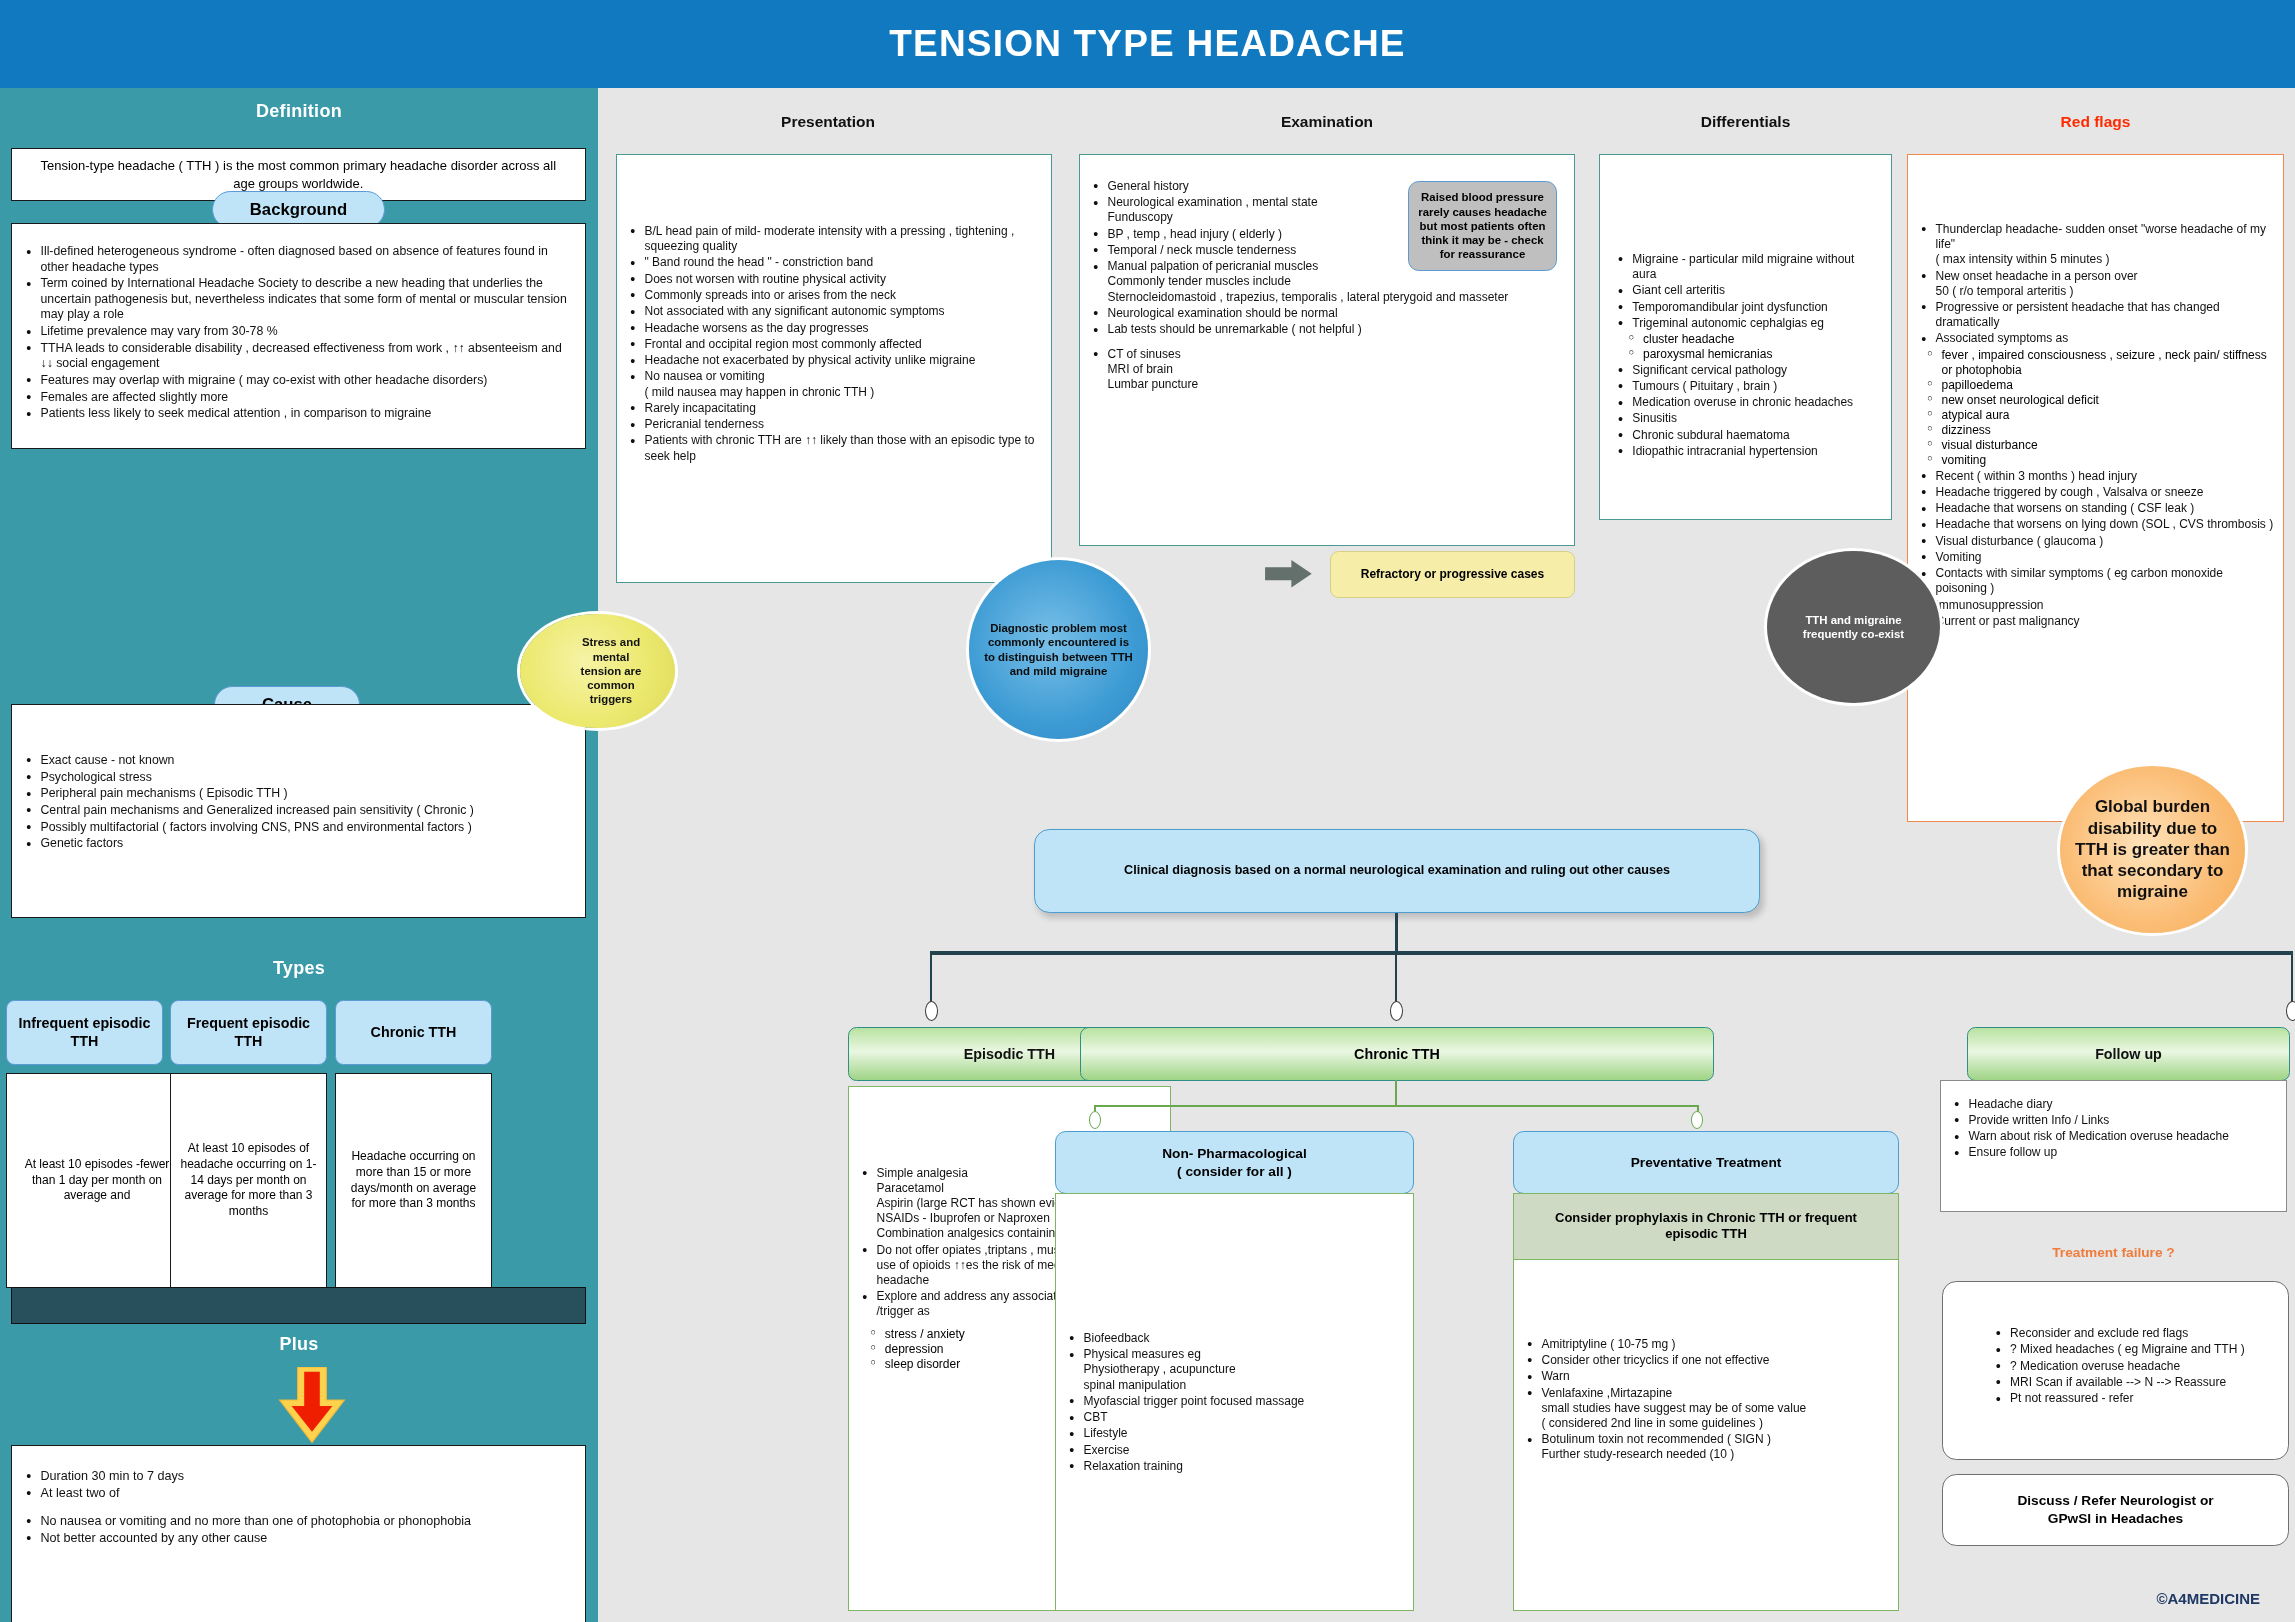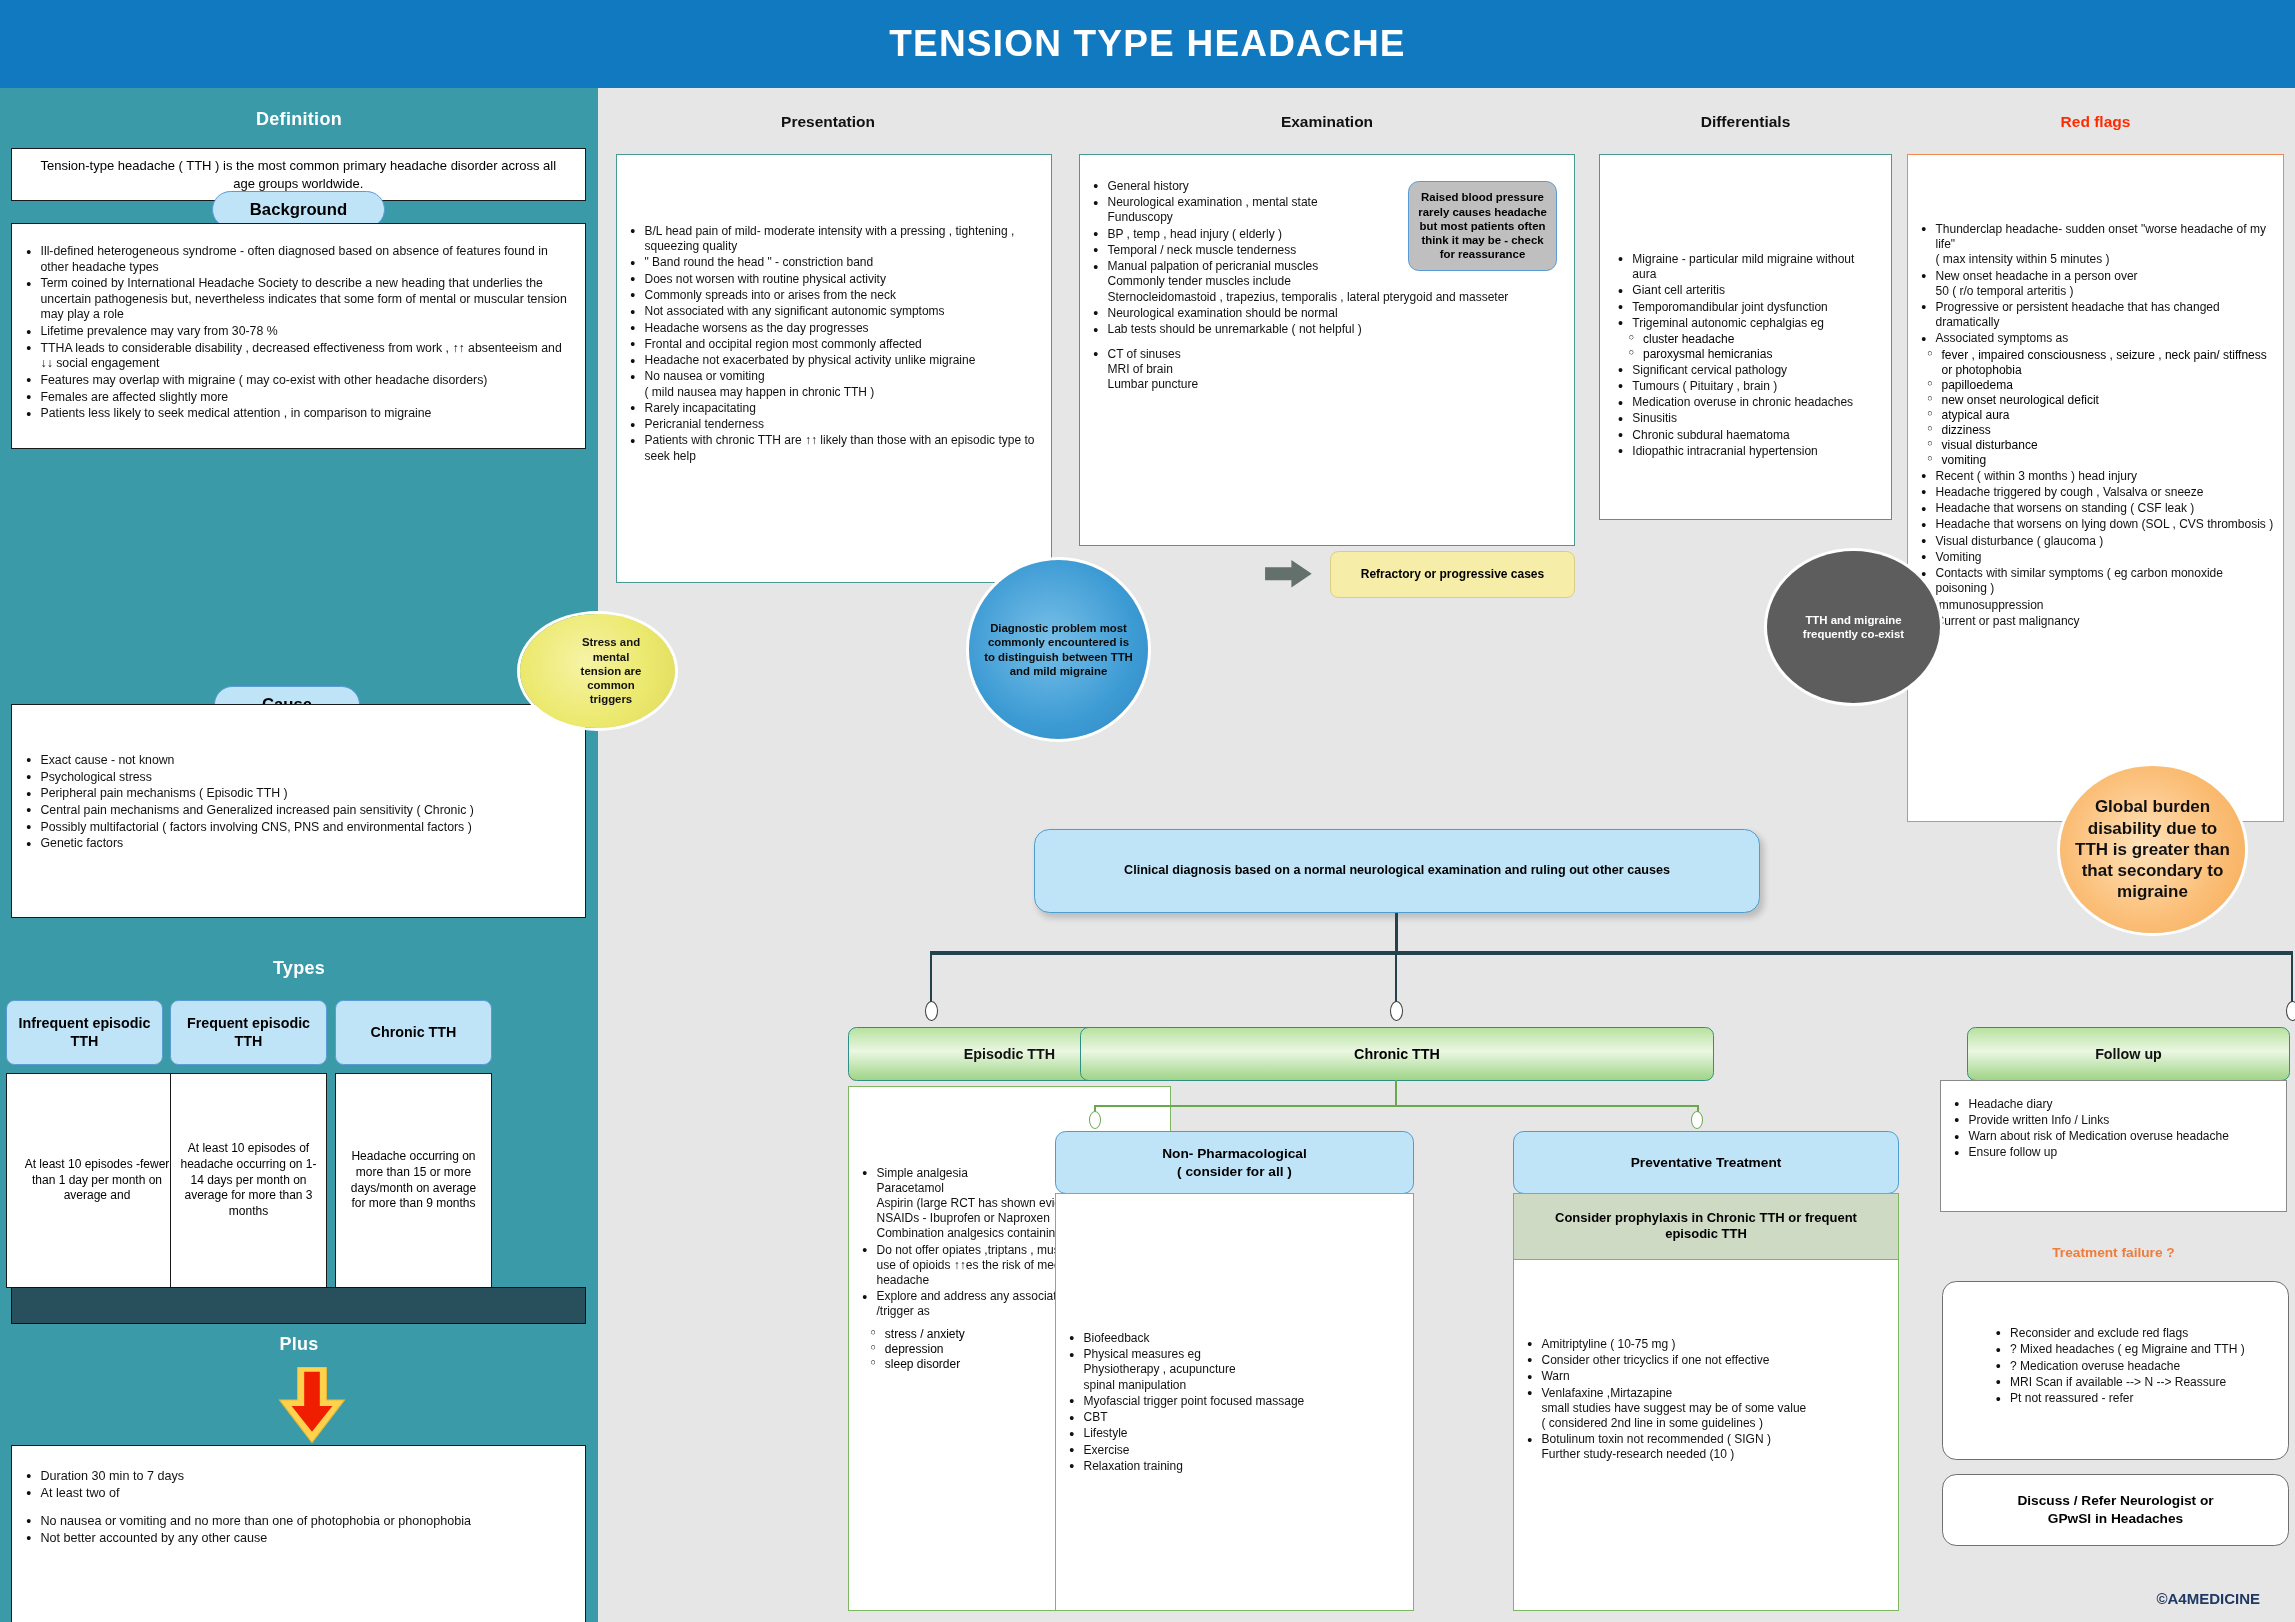--- a/index.html
+++ b/index.html
@@ -113,21 +113,21 @@
 </style>
 </head>
 <body>
 
 <div id="header">
   <div class="title">TENSION TYPE HEADACHE</div>
 </div>
 
 <div id="left-panel">
 
-  <div class="lp-section-title" style="position:absolute; left:0; top:13px; width:598px;margin-top:8px;">Definition</div>
+  <div class="lp-section-title" style="position:absolute; left:0; top:13px; width:598px;">Definition</div>
 
   <div class="lp-whitebox" style="left:10.8px; top:60px; width:575px; height:53px; display:flex; align-items:center; justify-content:center;">
     <div style="font-size:13px; text-align:center; padding:0 21.5px; line-height:1.32;">Tension-type headache ( TTH ) is the most common primary headache disorder across all age groups worldwide.</div>
   </div>
 
   <div class="pill" style="left:212px; top:103px; width:173px; height:37px; font-size:16.7px;">
     <span>Background</span>
   </div>
 
   <div class="lp-whitebox" style="left:10.8px; top:135px; width:575px; height:226px;">
@@ -169,21 +169,21 @@
       <div class="pill" style="left: 170px; top: 912px; width: 157px; height: 65px; font-size: 14.3px; border-radius: 8.4px; text-align: center; line-height: 1.25;">
         <span>Frequent episodic<br>TTH</span>
       </div>
       <div class="lp-whitebox" style="left: 170px; top: 985px; width: 157px; height: 215px; display: flex; align-items: center; justify-content: center; padding: 0px 8.4px;">
         <div style="font-size:12px; text-align:center; line-height:1.32;">At least 10 episodes of headache occurring on 1-14 days per month on average for more than 3 months</div>
       </div>
       <div class="pill" style="left: 335px; top: 912px; width: 157px; height: 65px; font-size: 14.3px; border-radius: 8.4px; text-align: center; line-height: 1.25;">
         <span>Chronic TTH</span>
       </div>
       <div class="lp-whitebox" style="left: 335px; top: 985px; width: 157px; height: 215px; display: flex; align-items: center; justify-content: center; padding: 0px 8.4px;">
-        <div style="font-size:12px; text-align:center; line-height:1.32;">Headache occurring on more than 15 or more days/month on average for more than 9 months</div>
+        <div style="font-size:12px; text-align:center; line-height:1.32;">Headache occurring on more than 15 or more days/month on average for more than 3 months</div>
       </div>
     </div>
 
   <div style="position:absolute; left:10.8px; top:1199px; width:575px; height:37px; background:#27505c; border:1.2px solid #111;"></div>
 
   <div class="lp-section-title" style="position:absolute; left:0; top:1246px; width:598px;">Plus</div>
 
   <svg class="arrow-down" style="position:absolute; left:276px; top:1279px;" width="72" height="78" viewBox="0 0 120 130">
     <polygon points="36,0 84,0 84,55 114,55 60,126 6,55 36,55" fill="#ffd24d" stroke="#e8b83a" stroke-width="2"></polygon>
     <polygon points="47,8 73,8 73,65 94,65 60,108 26,65 47,65" fill="#f01e00"></polygon>

